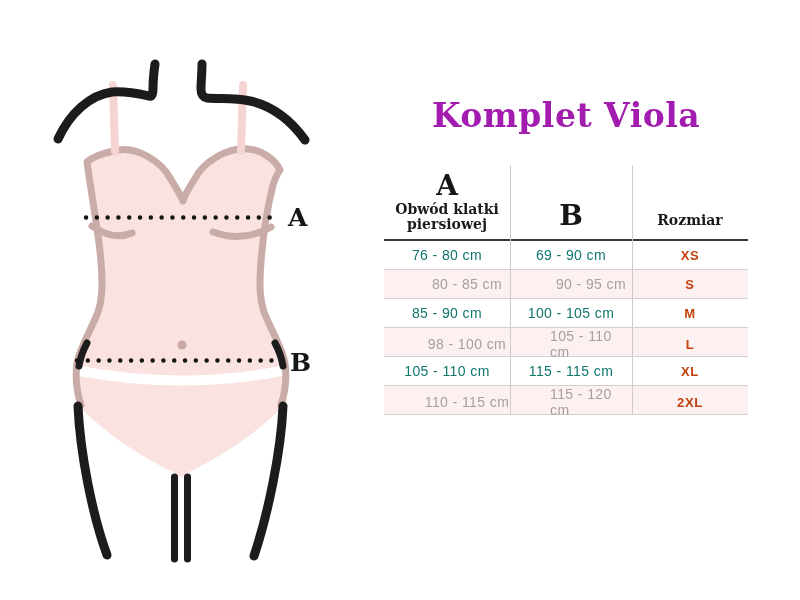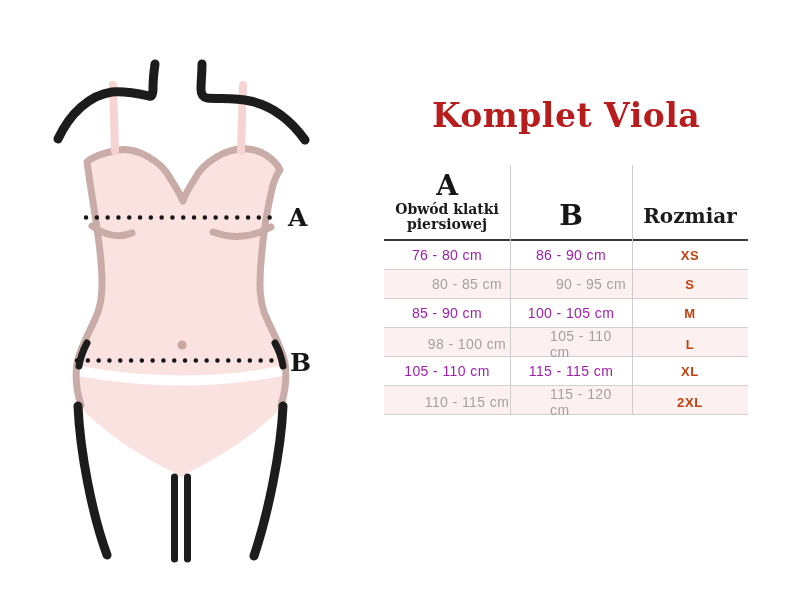--- a/index.html
+++ b/index.html
@@ -10,21 +10,21 @@
   
   .figure-wrap{position:absolute;left:0;top:0;width:380px;height:600px;}
   .figure-wrap svg{display:block;}
   .fig-label{
     font-family:"DejaVu Serif",serif;font-weight:bold;font-size:25px;fill:#161616;
   }
   
   .title{
     position:absolute;left:384px;top:96px;width:364px;
     text-align:center;font-family:"DejaVu Serif",serif;
-    font-weight:bold;font-size:33px;color:#b91c1c;letter-spacing:0.5px;
+    font-weight:bold;font-size:33px;color:#a21caf;letter-spacing:0.5px;
   }
   
   .size-table{
     position:absolute;left:384px;top:165px;width:364px;height:250px;
   }
   .vsep{position:absolute;top:0;width:1px;height:250px;background:#cfcdcc;z-index:3;}
   .vsep.s1{left:126px;}
   .vsep.s2{left:248px;}
   .thead{
     display:grid;grid-template-columns:126px 122px 116px;
@@ -38,30 +38,30 @@
     font-family:"DejaVu Serif",serif;font-weight:bold;font-size:28px;
     line-height:1;color:#161616;margin-bottom:2px;
   }
   .hlabel{
     font-family:"DejaVu Serif",serif;font-weight:bold;font-size:14px;
     line-height:1.08;color:#1b1b1b;text-align:center;
   }
   .hcell.c1 .hlabel{max-width:112px;text-align:center;}
   .hcell.c2 .hlabel{max-width:70px;}
   .hcell.c3{padding-bottom:11px;}
-  .hcell.c3 .hlabel{font-size:20px;}
+  .hcell.c3 .hlabel{font-size:14px;}
   .trow{
     display:grid;grid-template-columns:126px 122px 116px;
     height:29px;box-sizing:border-box;border-bottom:1px solid #d2d0cf;
     background:#ffffff;
   }
   .trow.alt{background:#fcf1f0;}
   .cell{
     display:flex;align-items:center;justify-content:center;
-    font-size:14px;color:#a21caf;letter-spacing:0.4px;
+    font-size:14px;color:#0f766e;letter-spacing:0.4px;
   }
   .trow.alt .cell.meas{color:#a5a09f;margin-left:40px;}
   .cell.size{
     font-weight:bold;font-size:13px;color:#c2410c;letter-spacing:0.7px;
   }
 </style>
 </head>
 <body>
 
 <div class="figure-wrap">
@@ -168,21 +168,21 @@
       <div class="hletter">B</div>
     </div>
     <div class="hcell c3">
       <div class="hlabel">Rozmiar</div>
     </div>
   </div>
 
   <div id="tbody">
       <div class="trow">
         <div class="cell meas">76 - 80 cm</div>
-        <div class="cell meas">86 - 90 cm</div>
+        <div class="cell meas">69 - 90 cm</div>
         <div class="cell size">XS</div>
       </div>
       <div class="trow alt">
         <div class="cell meas">80 - 85 cm</div>
         <div class="cell meas">90 - 95 cm</div>
         <div class="cell size">S</div>
       </div>
       <div class="trow">
         <div class="cell meas">85 - 90 cm</div>
         <div class="cell meas">100 - 105 cm</div>

